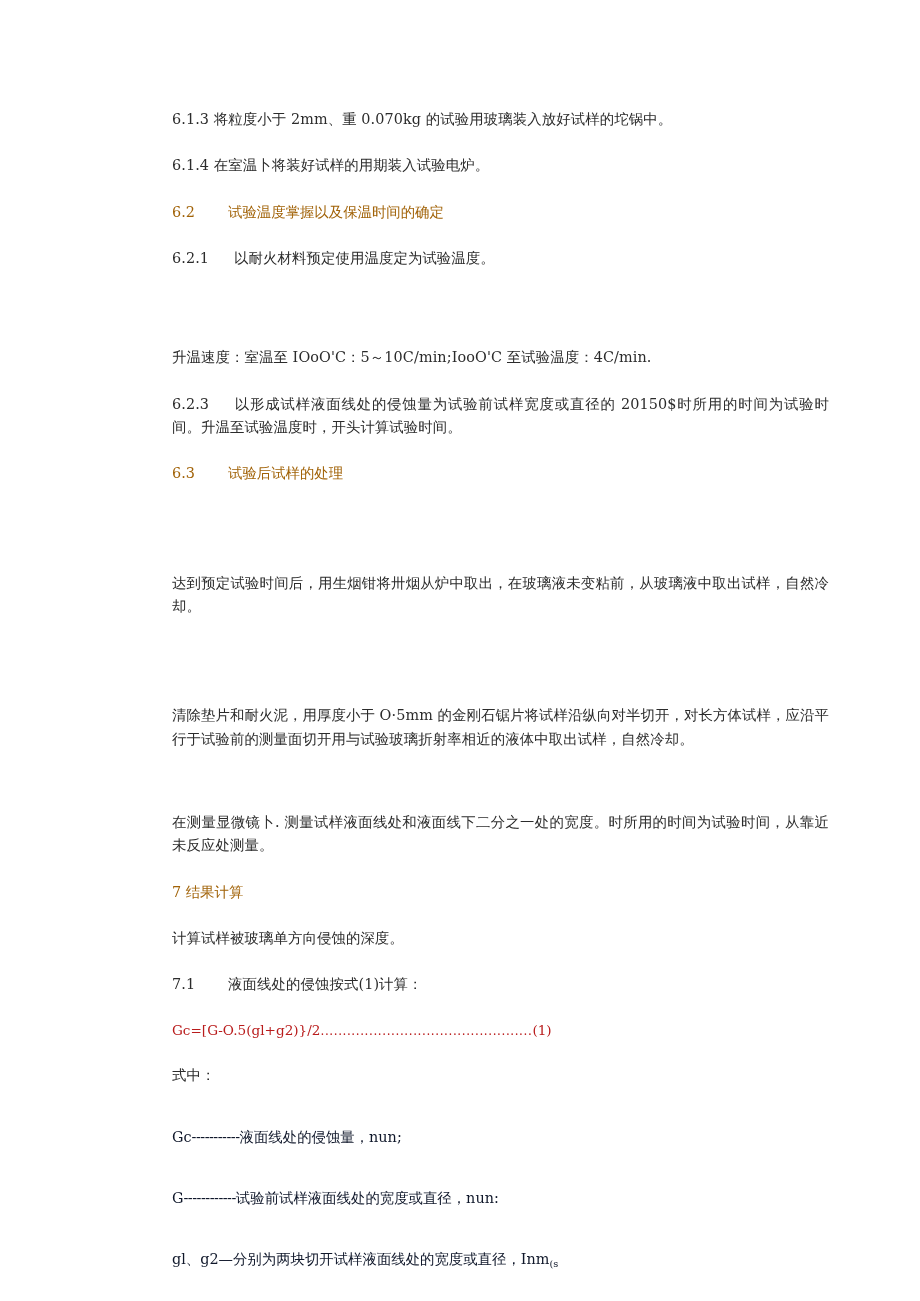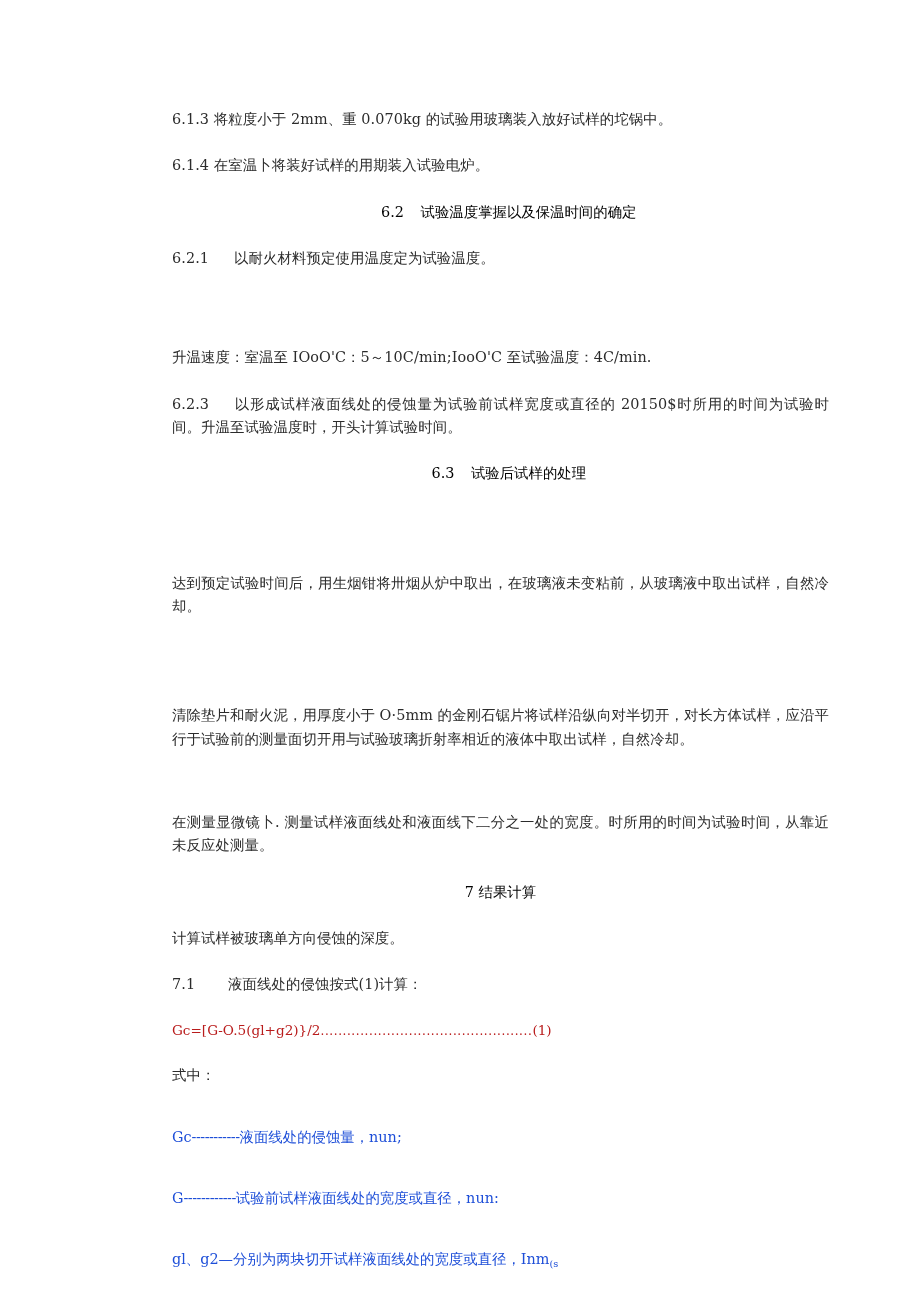--- a/index.html
+++ b/index.html
@@ -47,40 +47,39 @@
     display: inline-block;
     min-width: 56px;
   }
   .indent-num-wide {
     display: inline-block;
     min-width: 62px;
   }
   .heading {
     font-size: 14.4px;
     line-height: 1.62;
-    color: #000000;
+    color: #a16207;
     margin: 0;
-    text-align: center;
   }
   .formula {
     font-size: 13.6px;
     line-height: 1.6;
     color: #b91c1c;
     margin: 0;
     white-space: nowrap;
     font-family: "DejaVu Serif", "Liberation Serif", serif;
   }
   .leader {
     letter-spacing: 0.6px;
     font-size: 12px;
   }
   .vardef {
     font-size: 14.4px;
     line-height: 1.62;
-    color: #1d4ed8;
+    color: #0f172a;
     margin: 0;
   }
   .dash {
     letter-spacing: -0.5px;
   }
   sub.tiny {
     font-size: 0.68em;
     vertical-align: -0.28em;
     letter-spacing: 0;
   }

